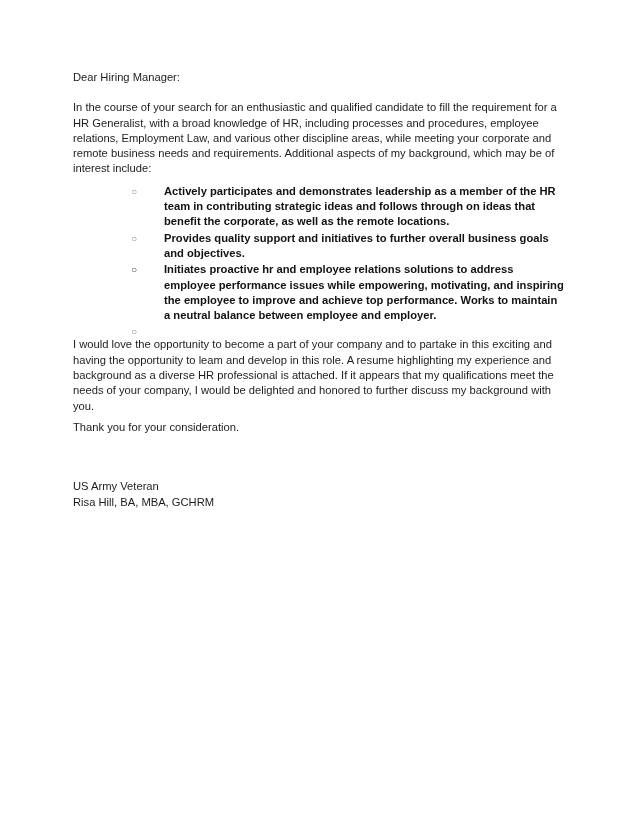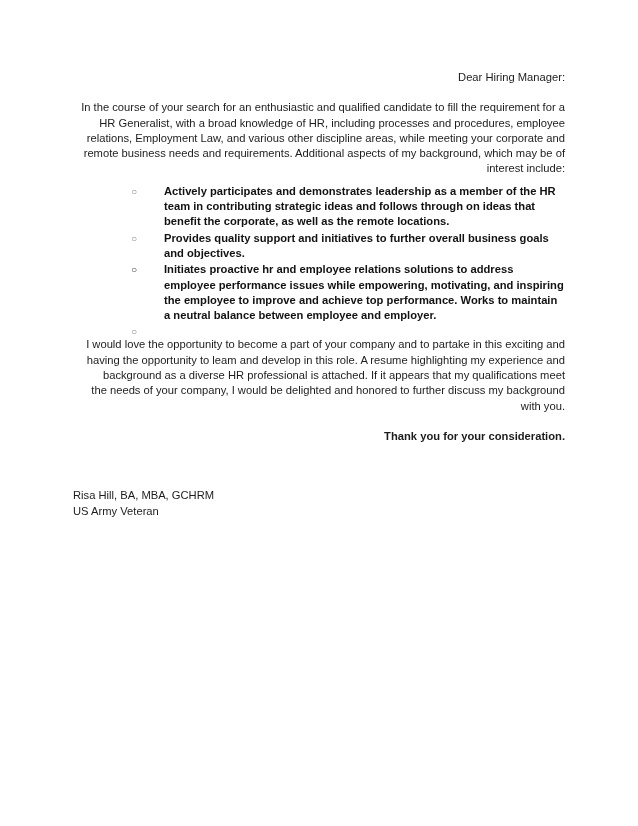--- a/index.html
+++ b/index.html
@@ -30,21 +30,21 @@
     line-height: 15.3px;
     color: #1c1c1c;
   }
 
   .salutation {
     margin: 0 0 16px 0;
   }
 
   .para {
     margin: 0 0 15px 0;
-    text-align: right;
+    text-align: left;
   }
 
   .para.tight {
     margin-bottom: 0;
   }
 
   
   .bullet-list {
     list-style: none;
     margin: 7px 0 12px 0;
@@ -68,26 +68,24 @@
     width: 12px;
     text-align: left;
     font-weight: normal;
     color: #8a8a8a;
     font-size: 10px;
     line-height: 15.3px;
   }
 
   .closing-block {
     margin-top: 14px;
-    margin-left: 13px;
   }
 
   .thanks {
-    margin: 15px 0 0 0;
-    font-weight: bold;
+    margin: 6px 0 0 0;
   }
 
   .signature {
     margin-top: 44px;
     line-height: 15.3px;
   }
 
   .signature .sig-line {
     margin: 0;
   }
@@ -121,18 +119,18 @@
       <li class="bullet-item">
         <span class="bullet-marker">○</span>
       </li>
     </ul>
 
     <p class="para closing-block tight">I would love the opportunity to become a part of your company and to partake in this exciting and having the opportunity to leam and develop in this role. A resume highlighting my experience and background as a diverse HR professional is attached.  If it appears that my qualifications meet the needs of your company, I would be delighted and honored to further discuss my background with you.</p>
 
     <p class="para thanks">Thank you for your consideration.</p>
 
     <div class="signature">
+      <p class="sig-line">US Army Veteran</p>
       <p class="sig-line">Risa Hill, BA, MBA, GCHRM</p>
-      <p class="sig-line">US Army Veteran</p>
     </div>
 
   </div>
 </div>
 
 </body></html>

